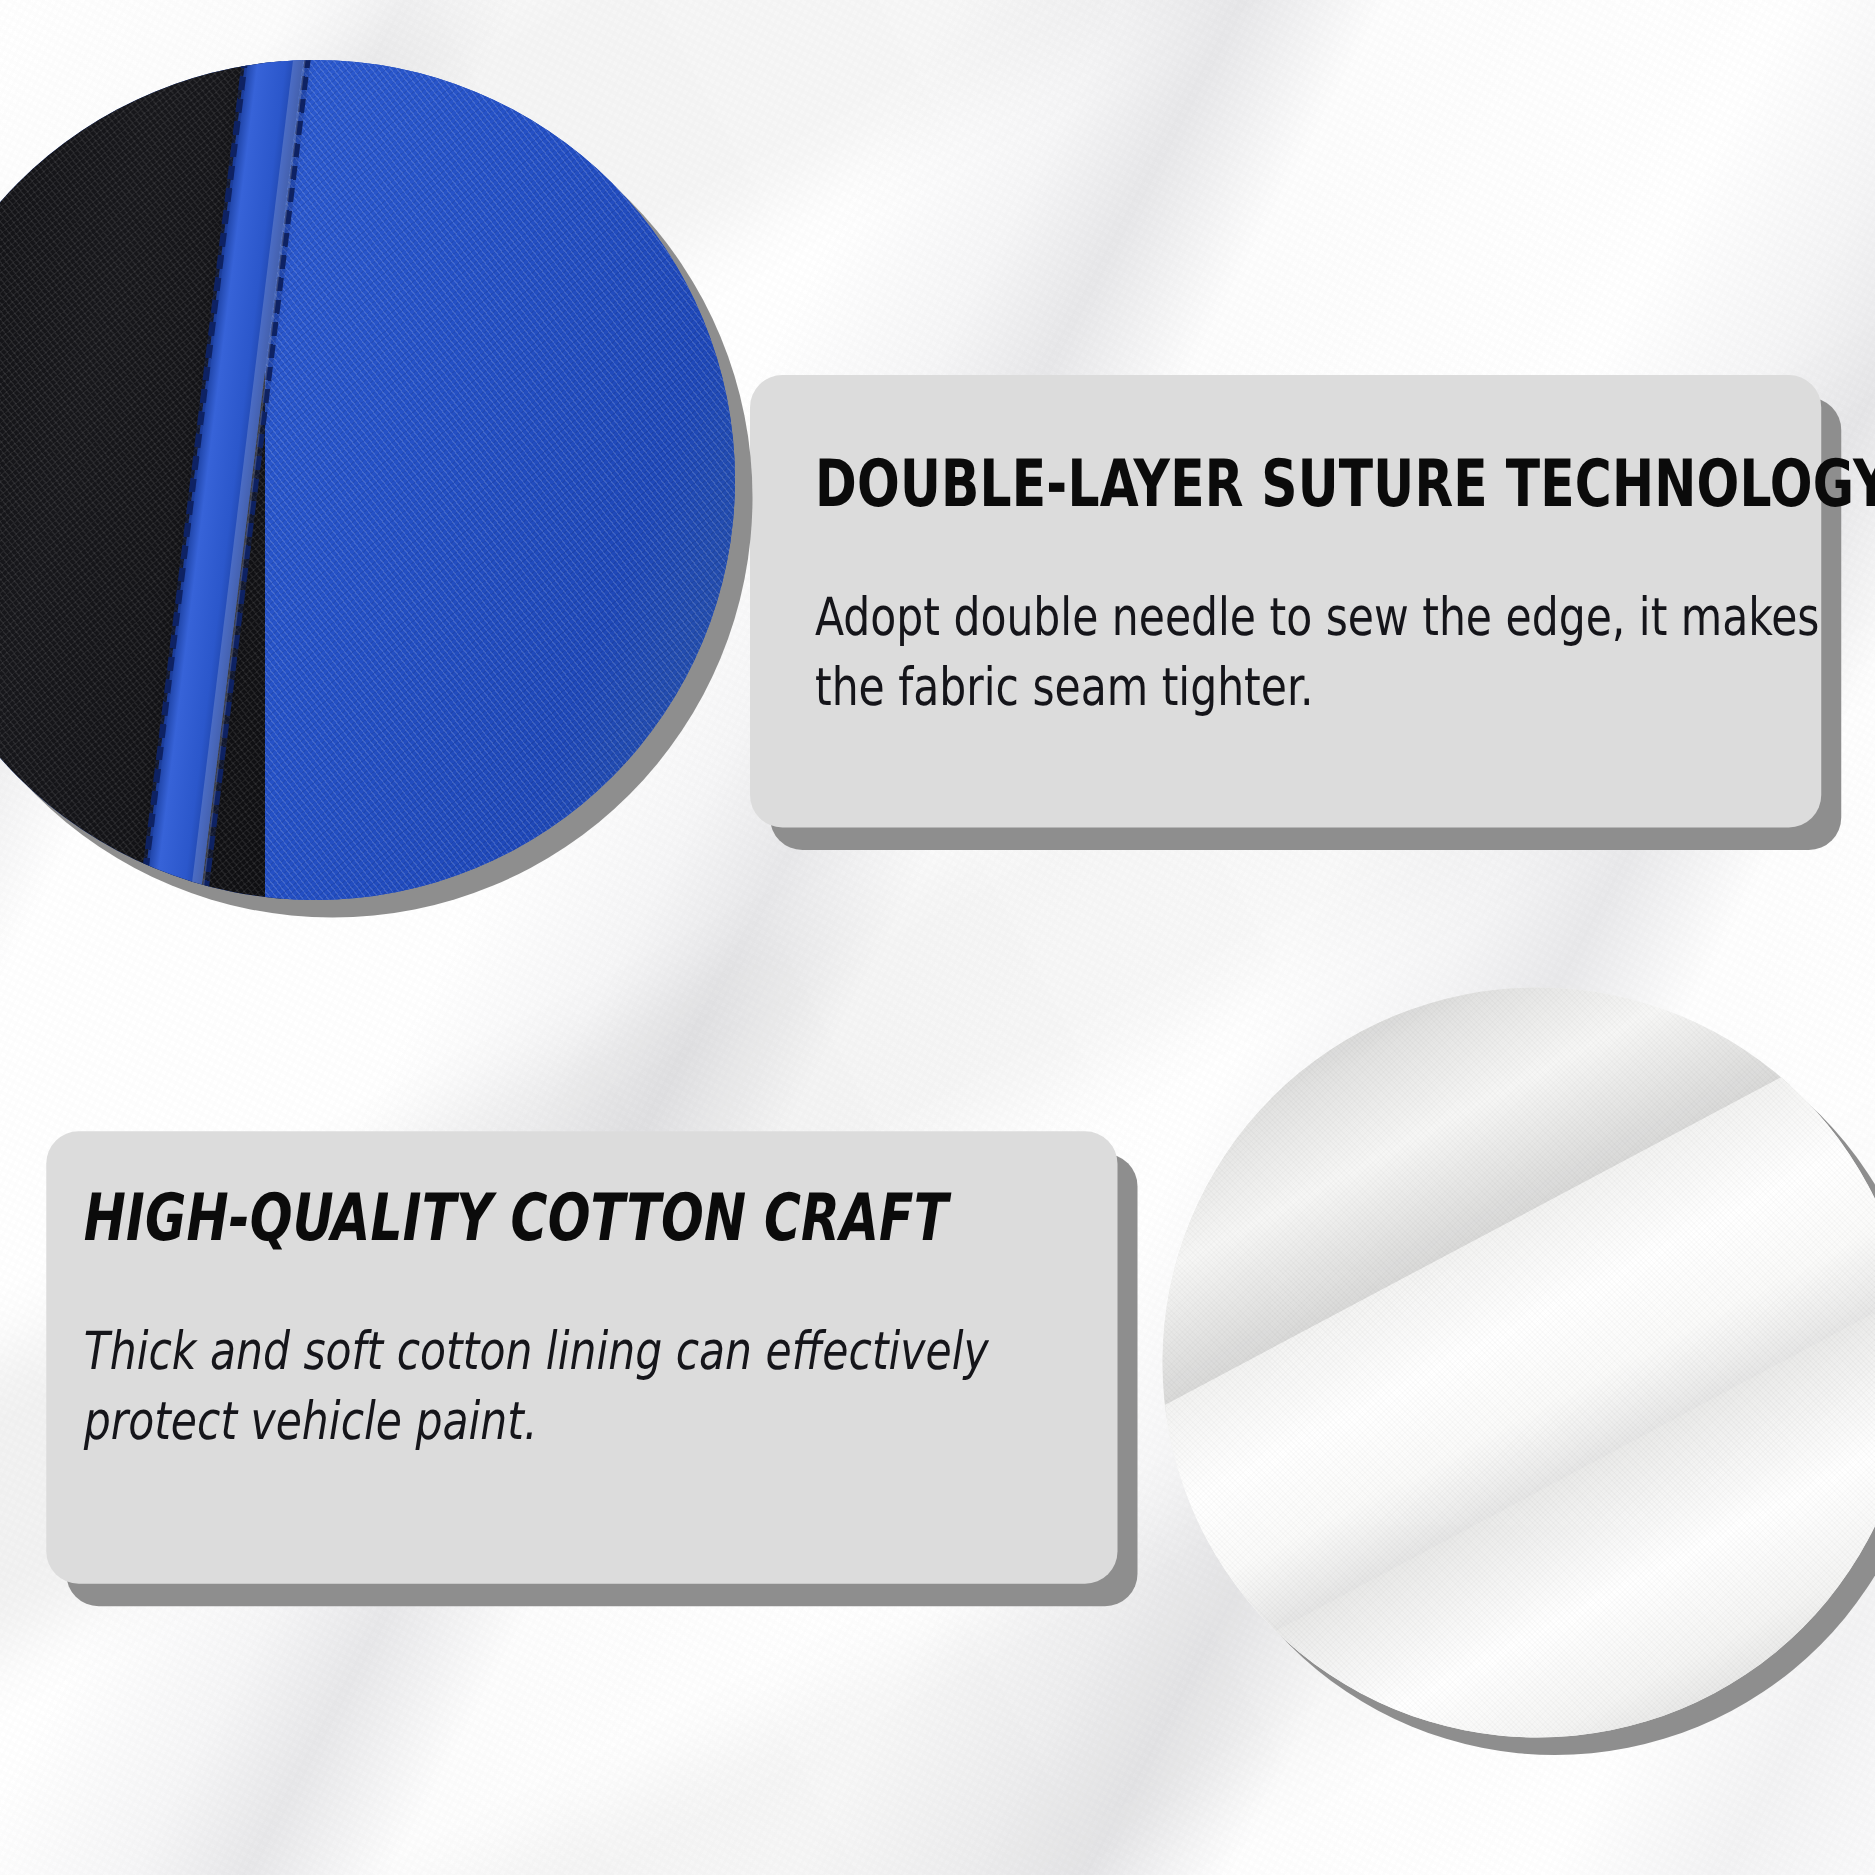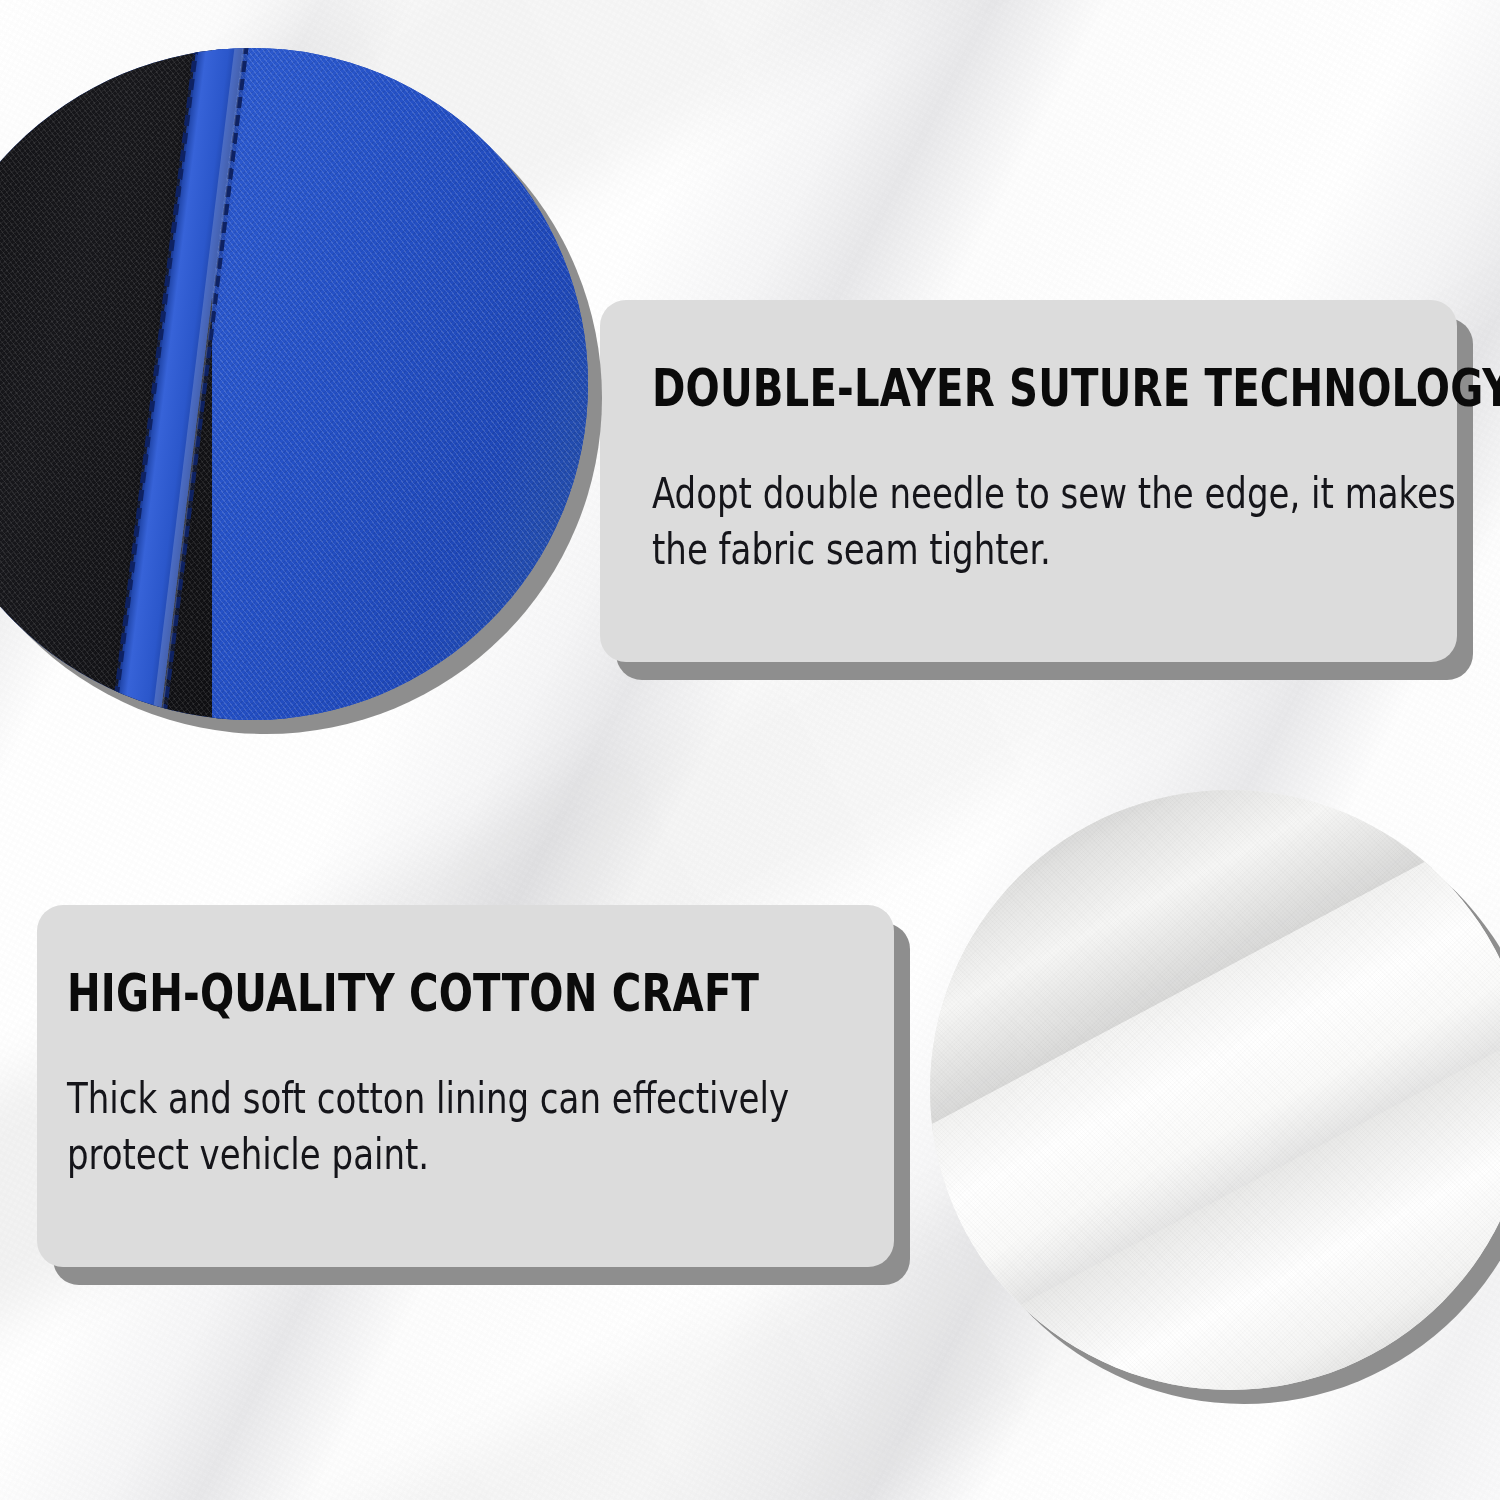--- a/index.html
+++ b/index.html
@@ -90,21 +90,21 @@
       transform:scaleX(.9);transform-origin:left top;}
 
   #card-one{left:600px;top:300px;width:857px;height:362px;}
   #card-one-shadow{left:616px;top:318px;width:857px;height:362px;}
   #card-one .card-inner{left:52px;top:62px;width:790px;}
   #card-one .card-title{font-size:52px;}
   #card-one .card-body{font-size:42px;margin-top:52px;width:900px;}
 
   #card-two{left:37px;top:905px;width:857px;height:362px;}
   #card-two-shadow{left:53px;top:923px;width:857px;height:362px;}
-  #card-two .card-inner{left:30px;top:62px;width:830px;}
+  #card-two .card-inner{left:30px;top:44px;width:830px;font-style:italic;}
   #card-two .card-title{font-size:52px;}
   #card-two .card-body{font-size:42px;margin-top:52px;width:930px;}
 </style>
 </head>
 <body>
 
 <div class="stage">
 
   <div class="bg"></div>
   <div class="bg-noise"></div>

